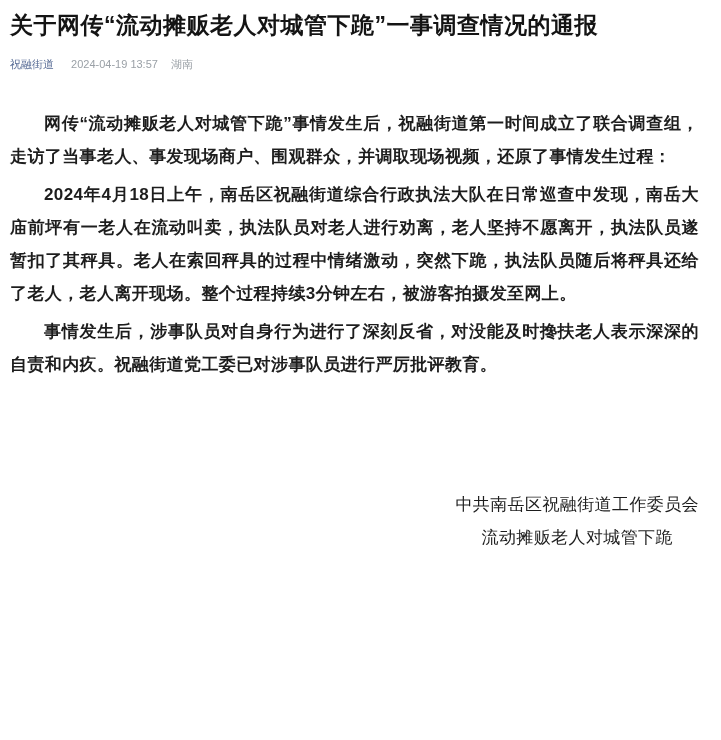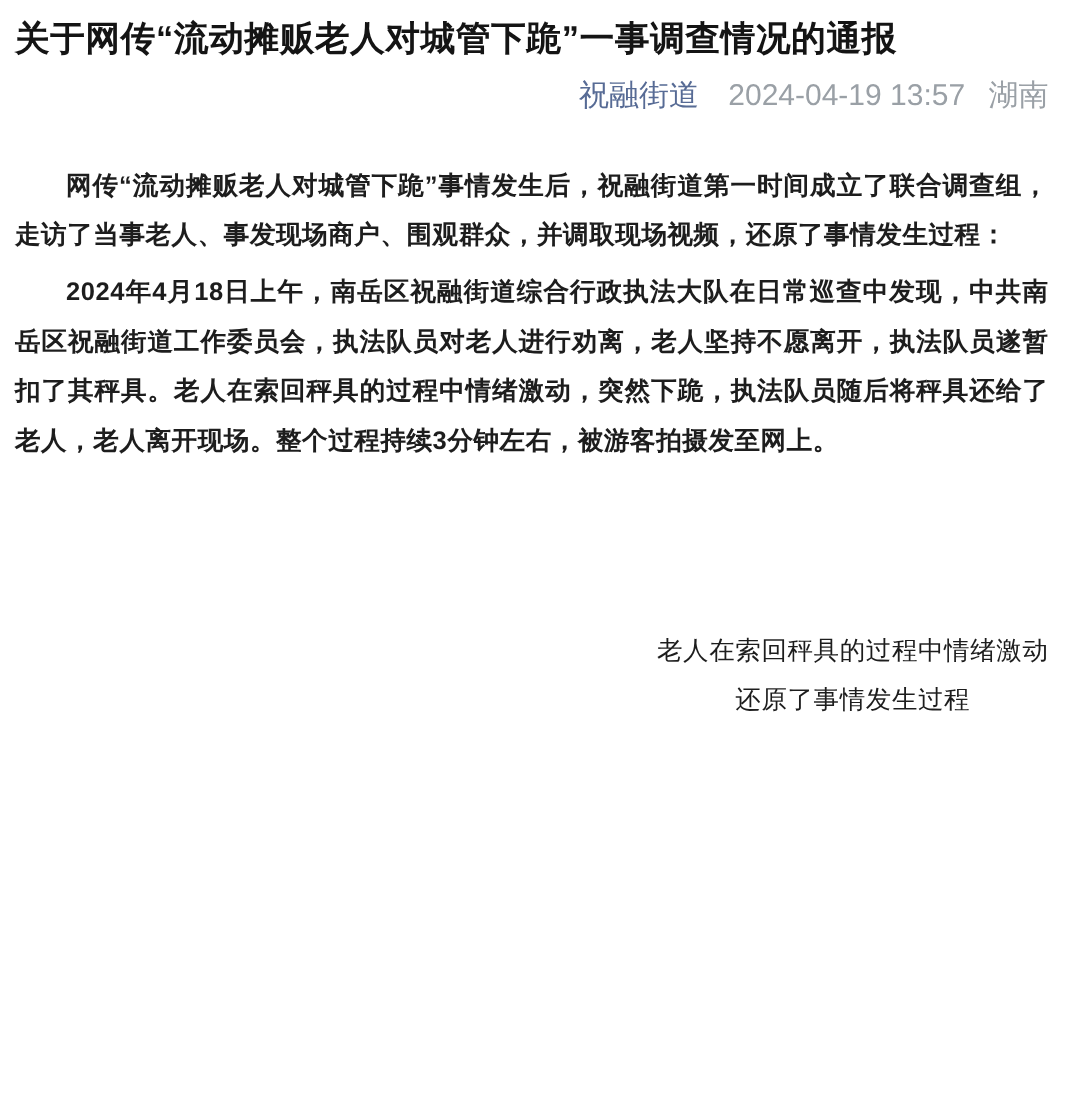--- a/index.html
+++ b/index.html
@@ -23,24 +23,23 @@
   .title {
     margin: 0;
     font-size: 23px;
     line-height: 30px;
     font-weight: bold;
     color: #141414;
     letter-spacing: 0.5px;
   }
   .byline {
     margin-top: 14px;
-    font-size: 20px;
+    font-size: 11px;
     line-height: 21px;
     white-space: nowrap;
-    text-align: right;
   }
   .byline .source {
     color: #576b95;
     margin-right: 14px;
   }
   .byline .meta {
     color: #9aa0a6;
   }
   .byline .meta + .meta {
     margin-left: 10px;
@@ -79,21 +78,22 @@
   <h1 class="title">关于网传“流动摊贩老人对城管下跪”一事调查情况的通报</h1>
 
   <div class="byline">
     <span class="source">祝融街道</span>
     <span class="meta">2024-04-19 13:57</span>
     <span class="meta">湖南</span>
   </div>
 
   <div class="content">
     <p>网传“流动摊贩老人对城管下跪”事情发生后，祝融街道第一时间成立了联合调查组，走访了当事老人、事发现场商户、围观群众，并调取现场视频，还原了事情发生过程：</p>
-    <p>2024年4月18日上午，南岳区祝融街道综合行政执法大队在日常巡查中发现，中共南岳区祝融街道工作委员会，执法队员对老人进行劝离，老人坚持不愿离开，执法队员遂暂扣了其秤具。老人在索回秤具的过程中情绪激动，突然下跪，执法队员随后将秤具还给了老人，老人离开现场。整个过程持续3分钟左右，被游客拍摄发至网上。</p>
+    <p>2024年4月18日上午，南岳区祝融街道综合行政执法大队在日常巡查中发现，南岳大庙前坪有一老人在流动叫卖，执法队员对老人进行劝离，老人坚持不愿离开，执法队员遂暂扣了其秤具。老人在索回秤具的过程中情绪激动，突然下跪，执法队员随后将秤具还给了老人，老人离开现场。整个过程持续3分钟左右，被游客拍摄发至网上。</p>
+    <p>事情发生后，涉事队员对自身行为进行了深刻反省，对没能及时搀扶老人表示深深的自责和内疚。祝融街道党工委已对涉事队员进行严厉批评教育。</p>
   </div>
 
   <div class="signature">
-    <div>老人在索回秤具的过程中情绪激动</div>
-    <div>还原了事情发生过程</div>
+    <div>中共南岳区祝融街道工作委员会</div>
+    <div>流动摊贩老人对城管下跪</div>
   </div>
 
 </div>
 
 </body></html>

